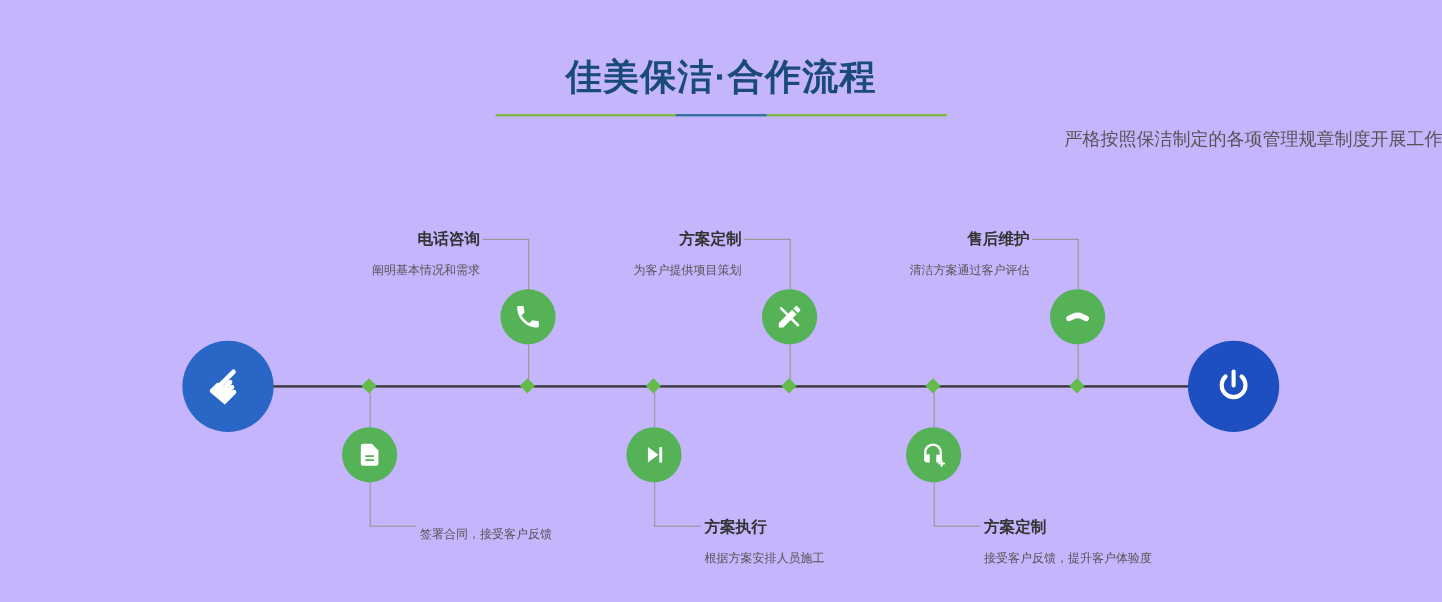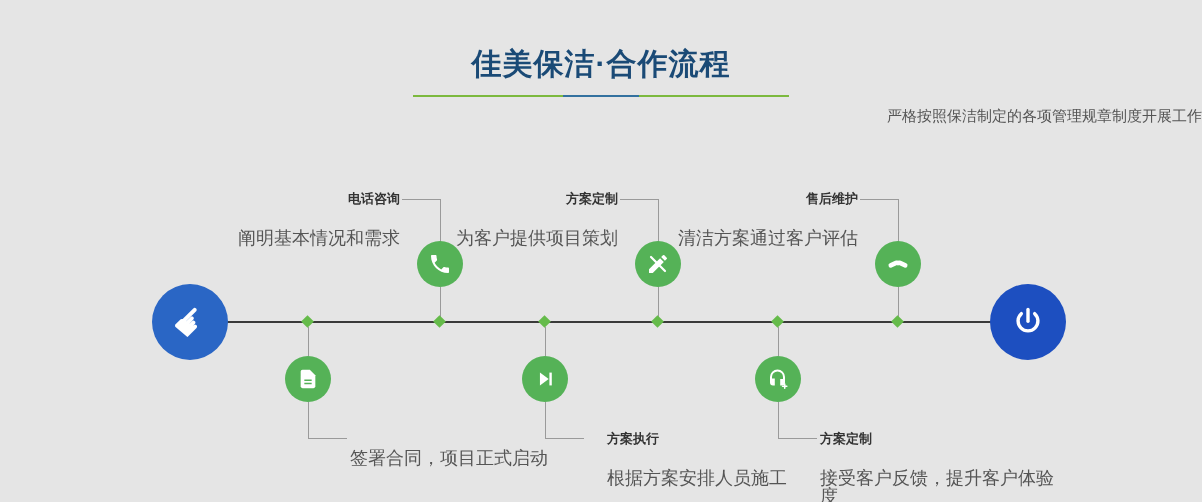--- a/index.html
+++ b/index.html
@@ -1,17 +1,17 @@
 <!DOCTYPE html>
 <html><head>
 <meta charset="utf-8">
 <style>
   html,body{margin:0;padding:0;background:#fff;}
   .canvas{
-    position:relative;width:1202px;height:502px;background:#e5e5e5;overflow:hidden;
+    position:relative;width:1202px;height:502px;background:#c4b5fd;overflow:hidden;
     font-family:"Liberation Sans","DejaVu Sans",sans-serif;
   }
   
   .page-title{
     position:absolute;top:44px;left:0;width:100%;margin:0;text-align:center;
     font-size:30px;font-weight:bold;color:#1a4a76;letter-spacing:1px;
   }
   .divider{position:absolute;top:95px;left:50%;transform:translateX(-50%);
     width:376px;height:2px;display:flex;}
   .d-green{flex:2;background:#7cb93e;}
@@ -45,23 +45,23 @@
     border-top:1px solid #9a9a9a;border-right:1px solid #9a9a9a;}
   .lt1{left:402px}.lt2{left:620px}.lt3{left:860px}
   .l-bottom{position:absolute;top:402px;width:38px;height:36px;
     border-left:1px solid #9a9a9a;border-bottom:1px solid #9a9a9a;}
   .lb1{left:308px}.lb2{left:545px}.lb3{left:778px}
   
   .txt{position:absolute;}
   .txt-top{top:189px;width:210px;text-align:right;}
   .tt1{left:190px}.tt2{left:408px}.tt3{left:648px}
   .txt-bottom{top:429px;width:240px;text-align:left;}
-  .tb1{left:350px}.tb2{left:607px}.tb3{left:820px}
+  .tb1{left:350px}.tb2{left:587px}.tb3{left:820px}
   .step-title{font-size:13px;font-weight:bold;color:#333;line-height:20px;}
-  .step-desc{font-size:18px;color:#555;margin-top:20px;line-height:18px;}
+  .step-desc{font-size:10px;color:#555;margin-top:8px;line-height:18px;}
   .gc svg,.big-node svg{display:block;}
 </style>
 </head>
 <body>
 
 <div class="canvas">
 
   <h1 class="page-title">佳美保洁·合作流程</h1>
   <div class="divider">
     <span class="d-green"></span>
@@ -150,21 +150,21 @@
   <div class="txt txt-top tt2">
     <div class="step-title">方案定制</div>
     <div class="step-desc">为客户提供项目策划</div>
   </div>
   <div class="txt txt-top tt3">
     <div class="step-title">售后维护</div>
     <div class="step-desc">清洁方案通过客户评估</div>
   </div>
 
   <div class="txt txt-bottom tb1">
-    <div class="step-desc">签署合同，项目正式启动</div>
+    <div class="step-desc">签署合同，接受客户反馈</div>
   </div>
   <div class="txt txt-bottom tb2">
     <div class="step-title">方案执行</div>
     <div class="step-desc">根据方案安排人员施工</div>
   </div>
   <div class="txt txt-bottom tb3">
     <div class="step-title">方案定制</div>
     <div class="step-desc">接受客户反馈，提升客户体验度</div>
   </div>
 

